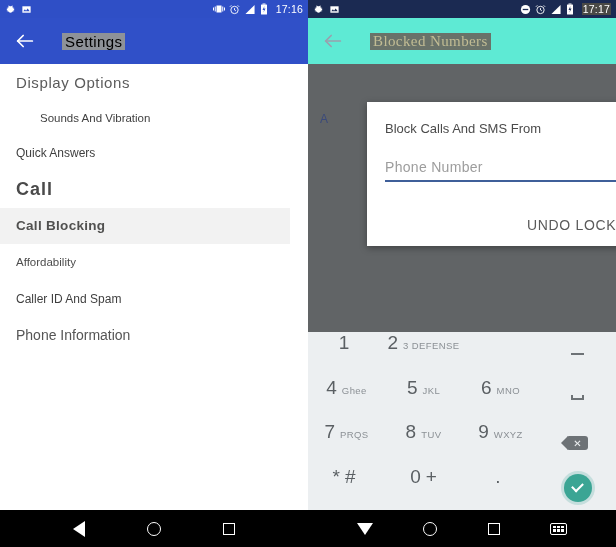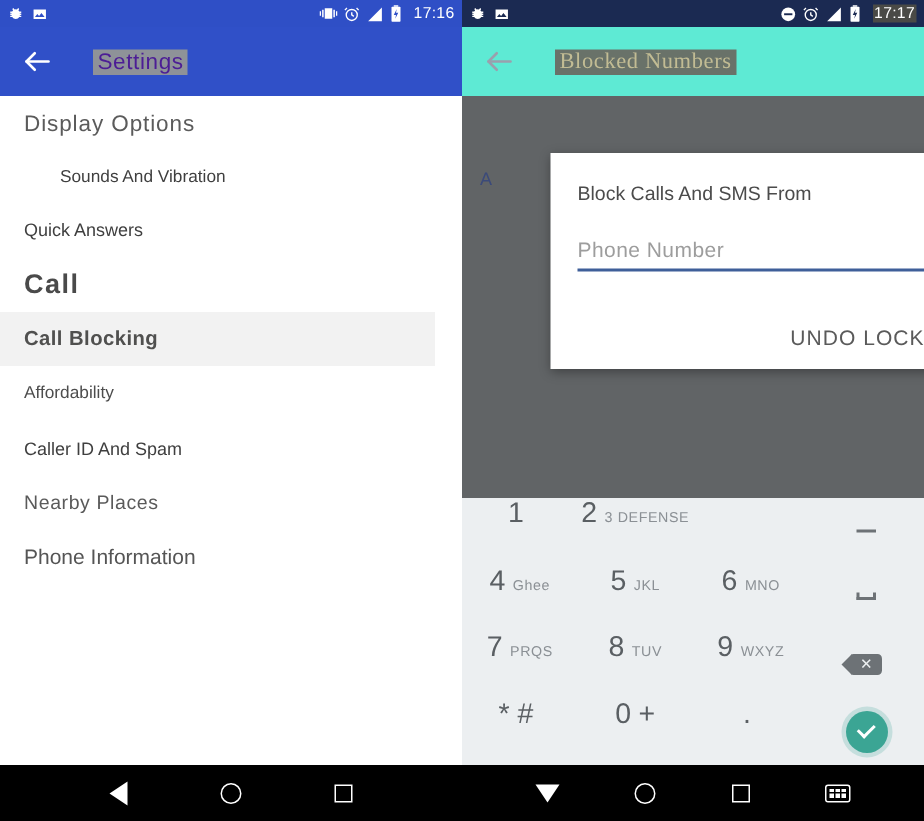--- a/index.html
+++ b/index.html
@@ -23,21 +23,21 @@
   #statusbar-right .sb-time{ background:#4a4a46; padding:0 1px; }
   .sbi{ display:inline-block; }
 
   
   .appbar{ position:absolute; top:18px; left:0; width:308px; height:46px;
            display:flex; align-items:center; padding:0 14px; }
   #appbar-left{ background:#3050c8; }
   #appbar-right{ background:#5eead4;font-family:Liberation Serif, serif; }
   .back-arrow{ width:22px; height:22px; position:relative; flex:0 0 auto; cursor:pointer; }
   .appbar-title{ margin-left:26px; font-size:15px; letter-spacing:.4px; }
-  #title-left{ color:#4c1d95; background:#8e9298; padding:0 3px; }
+  #title-left{ color:#000000; background:#8e9298; padding:0 3px; }
   #title-right{ color:#cbb98f; background:#6a6860; padding:0 3px; opacity:.92; }
 
   
   #settings-list{ position:absolute; top:64px; left:0; width:290px; }
   .list-item{ display:block; padding:0 16px; color:#4a4a4a; white-space:nowrap;
               cursor:pointer; }
   .li-0{ font-size:15px; height:37px; line-height:37px; color:#5b5b5b; letter-spacing:.6px; }
   .li-1{ font-size:11.5px; height:35px; line-height:35px; color:#3f3f3f;padding-left:40px; }
   .li-2{ font-size:12px; height:35px; line-height:35px; color:#3f3f3f; }
   .li-3{ font-size:18px; height:37px; line-height:37px; color:#4a4a4a; letter-spacing:1px; font-weight:bold;}
@@ -164,21 +164,20 @@
     </div>
 
     <div id="settings-list">
       <div class="list-item li-0">Display Options</div>
       <div class="list-item li-1">Sounds And Vibration</div>
       <div class="list-item li-2">Quick Answers</div>
       <div class="list-item li-3">Call</div>
       <div class="list-item li-4">Call Blocking</div>
       <div class="list-item li-5">Affordability</div>
       <div class="list-item li-6">Caller ID And Spam</div>
-      <div class="list-item li-7">Nearby Places</div>
       <div class="list-item li-8">Phone Information</div>
     </div>
   </div>
 
   <div class="panel" id="panel-right">
 
     <div class="statusbar" id="statusbar-right">
       <div class="sb-left-icons">
         <svg class="sbi" width="11" height="11" viewBox="0 0 24 24" fill="#fff">
             <path d="M20 8h-2.8a5.9 5.9 0 0 0-1.3-1.5L17 4.4 15.6 3l-2 2a6 6 0 0 0-3.2 0l-2-2L7 4.4l1.1 2.1A5.9 5.9 0 0 0 6.8 8H4v2h2.1v1H4v2h2.1v1H4v2h2.8a6 6 0 0 0 10.4 0H20v-2h-2.1v-1H20v-2h-2.1v-1H20z"></path>

